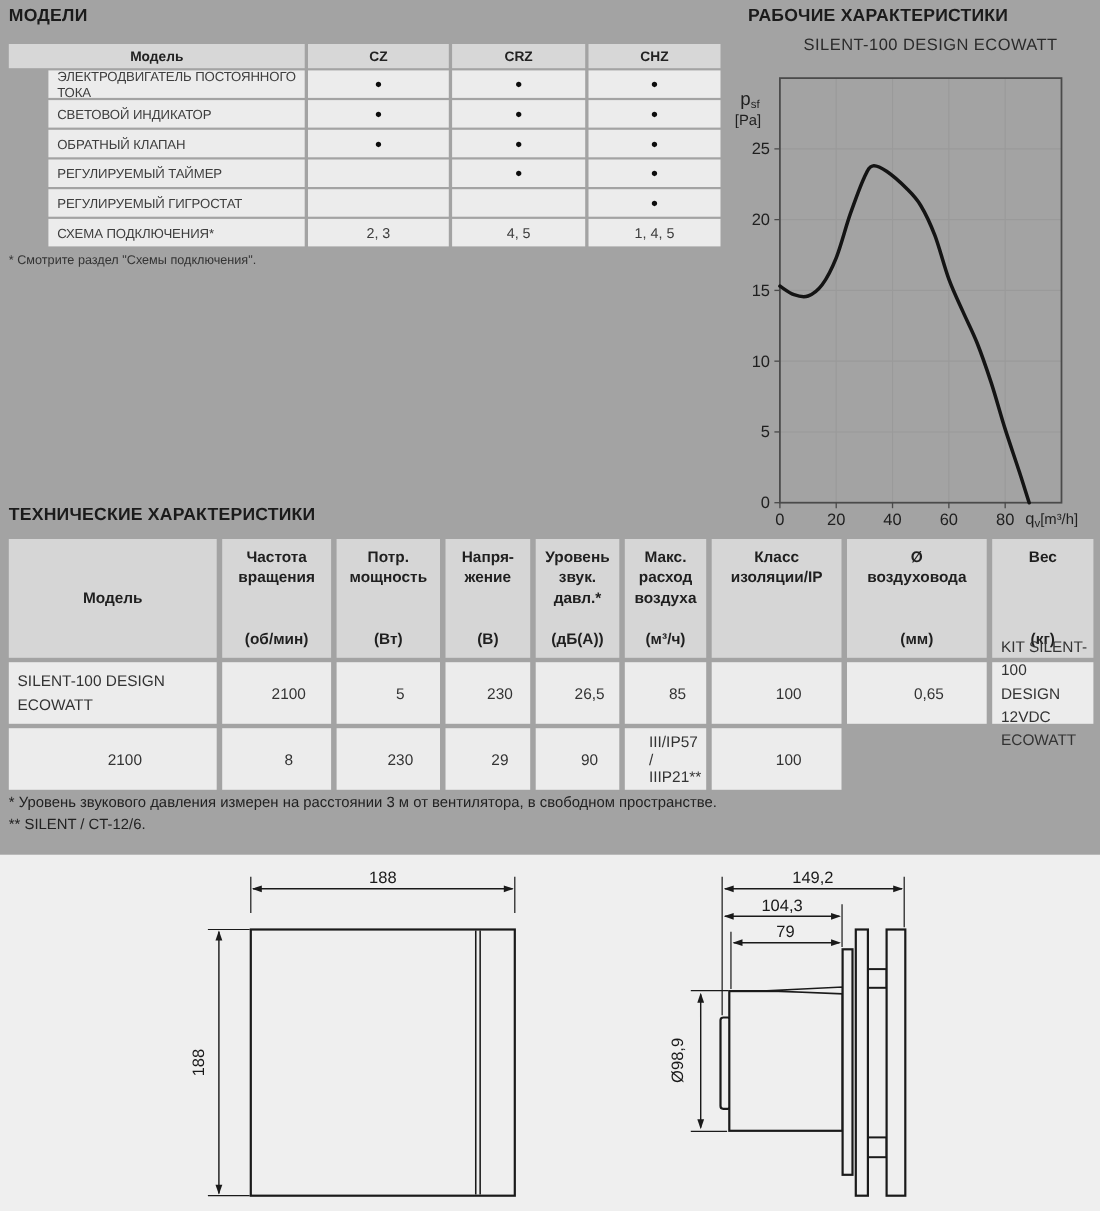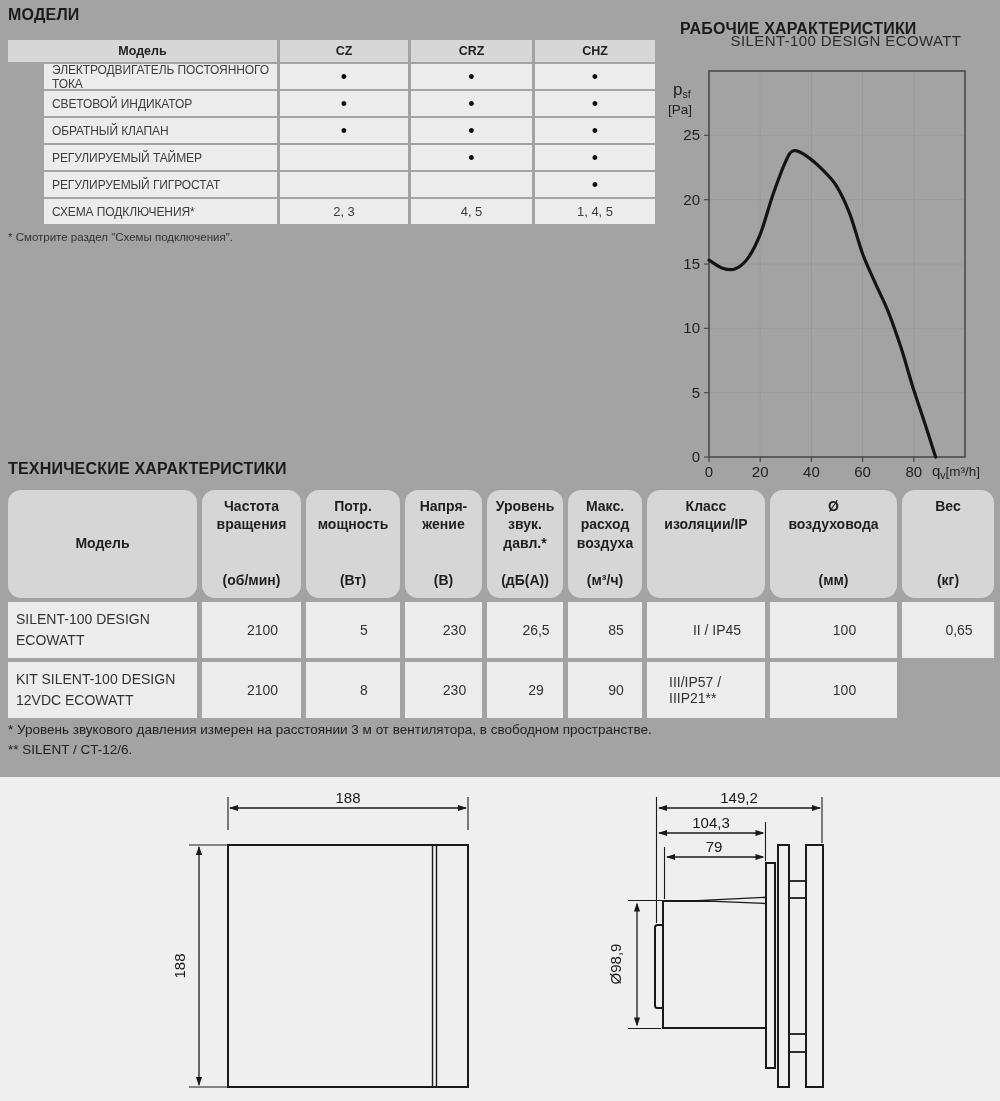--- a/index.html
+++ b/index.html
@@ -1,21 +1,21 @@
 <!DOCTYPE html>
 <html><head>
 <meta charset="utf-8">
 <style>
   html,body{margin:0;padding:0;}
   body{font-family:"Liberation Sans",sans-serif;background:#fff;}
   .page{position:relative;width:1000px;height:1101px;background:#a3a3a3;overflow:hidden;}
 
   .sec-title{position:absolute;font-size:16px;font-weight:bold;color:#1b1b1b;letter-spacing:.2px;margin:0;}
   #models-title{left:8px;top:6px;}
-  #perf-title{left:680px;top:20px;}
+  #perf-title{left:680px;top:6px;}
   #tech-title{left:8px;top:460px;text-align:right;}
 
   
   .m-table{position:absolute;left:8px;top:40px;display:grid;
     grid-template-columns:269px 128px 121px 120px;
     grid-template-rows:22px repeat(6,25px);gap:2px 3px;}
   .mh{background:#d7d7d7;font-weight:bold;font-size:12.5px;color:#222;
     display:flex;align-items:center;justify-content:center;}
   .ml{background:#ececec;font-size:12px;color:#3d3d3d;display:flex;align-items:center;
     padding-left:8px;letter-spacing:-.1px;margin-left:36px;}
@@ -36,21 +36,21 @@
   .axis-sub{font-size:10.5px;fill:#1f1f1f;}
   .axis-unit{font-size:13.5px;fill:#1f1f1f;}
   #perf-curve{fill:none;stroke:#141414;stroke-width:3.2;stroke-linecap:round;}
 
   
   .t-table{position:absolute;left:8px;top:490px;display:grid;
     grid-template-columns:189px 99px 94px 77px 76px 74px 118px 127px 92px;
     grid-template-rows:108px 56px 56px;gap:4px 5px;}
   .th{background:#d6d6d6;font-weight:bold;font-size:14px;color:#1f1f1f;
     display:flex;flex-direction:column;justify-content:space-between;align-items:center;
-    padding:7px 2px 9px;box-sizing:border-box;text-align:center;line-height:1.32;border-radius:13px;}
+    padding:7px 2px 9px;box-sizing:border-box;text-align:center;line-height:1.32;}
   .th .th-l{white-space:pre-line;}
   .th.model{justify-content:center;}
   .td{background:#ececec;font-size:14px;color:#333;display:flex;align-items:center;justify-content:center;padding-left:22px;}
   .td.model{justify-content:flex-start;text-align:left;padding-left:8px;padding-right:4px;
     box-sizing:border-box;line-height:1.5;}
   .t-foot{position:absolute;left:8px;font-size:13.5px;color:#222;}
   #t-foot-1{top:722px;}
   #t-foot-2{top:742px;}
 
   
@@ -206,21 +206,20 @@
         <span class="th-l">Вес</span>
         <span class="th-u">(кг)</span>
       </div>
 
     <div class="td model">SILENT-100 DESIGN ECOWATT</div>
     <div class="td">2100</div>
     <div class="td">5</div>
     <div class="td">230</div>
     <div class="td">26,5</div>
     <div class="td">85</div>
-    <div class="td">II / IP45</div>
     <div class="td">100</div>
     <div class="td">0,65</div>
 
     <div class="td model">KIT SILENT-100 DESIGN 12VDC ECOWATT</div>
     <div class="td">2100</div>
     <div class="td">8</div>
     <div class="td">230</div>
     <div class="td">29</div>
     <div class="td">90</div>
     <div class="td">III/IP57 / IIIP21**</div>

